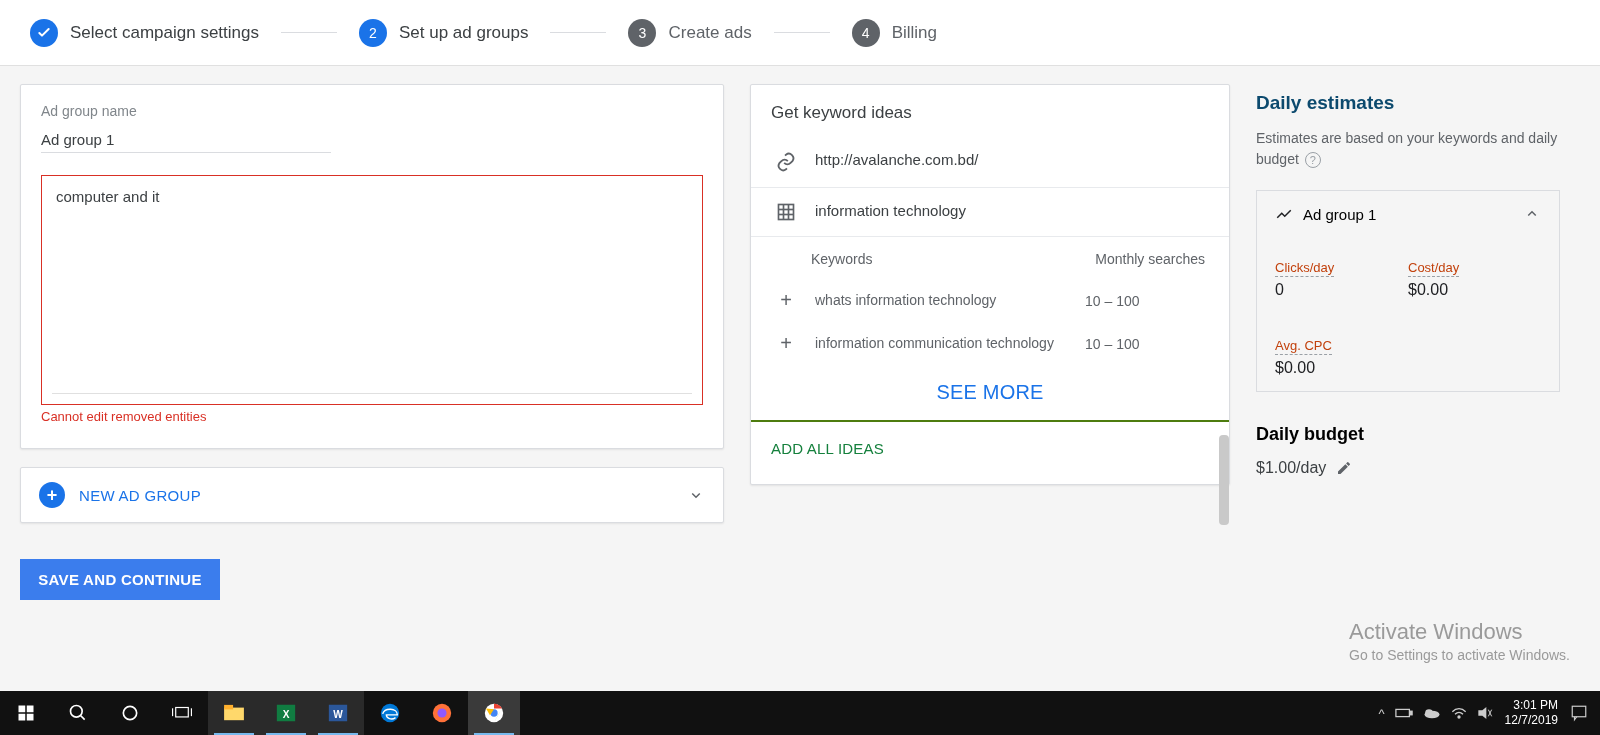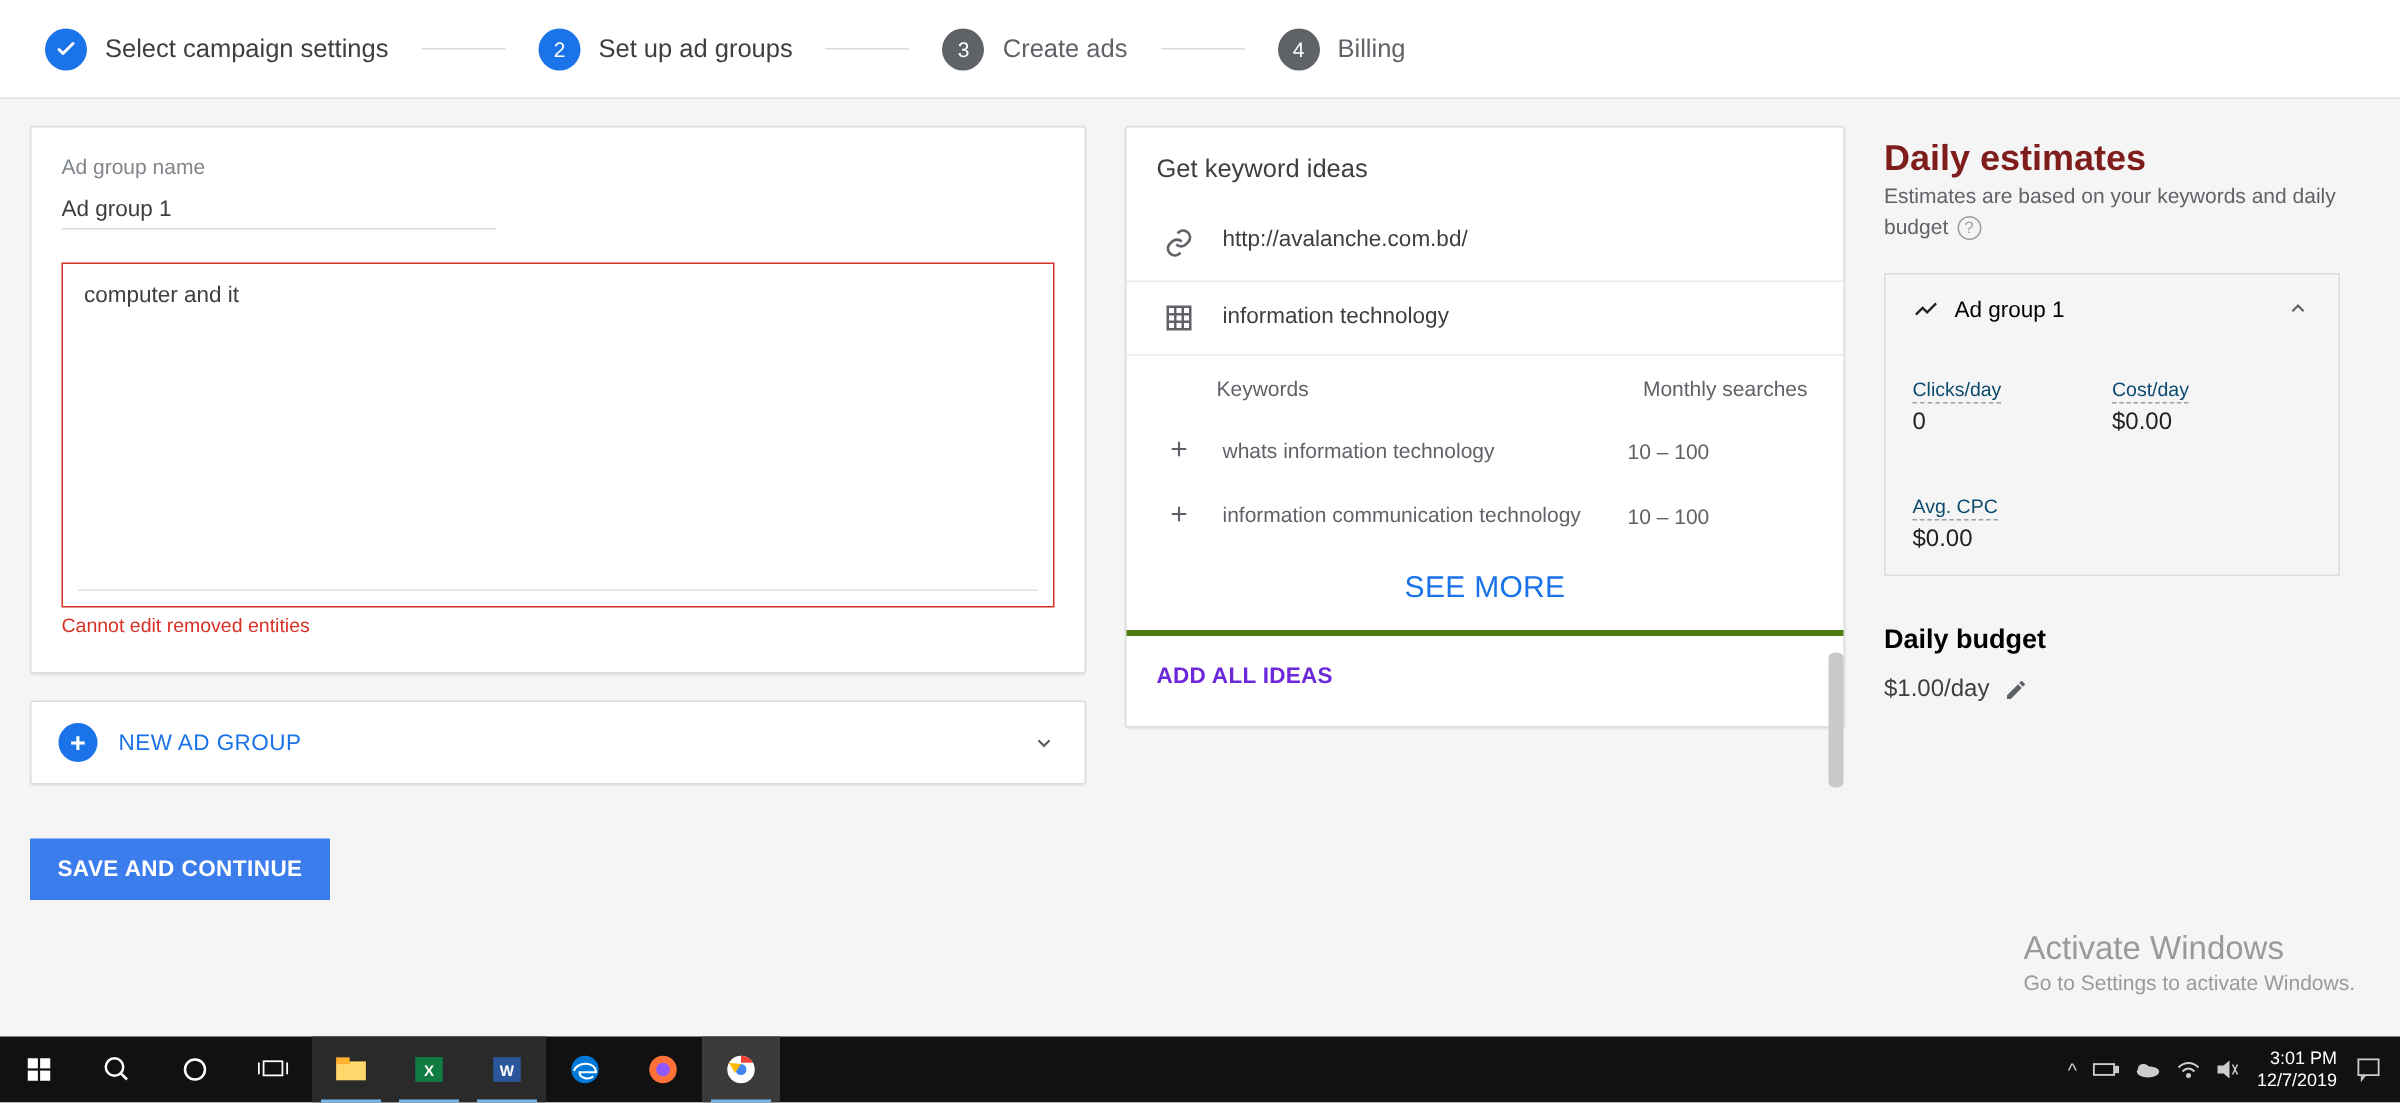--- a/index.html
+++ b/index.html
@@ -47,32 +47,32 @@
 .idea-row:last-of-type { border-bottom: 1px solid #e8eaed; }
 .idea-icon { width: 22px; color: #5f6368; display: flex; justify-content: center; }
 .idea-text { font-size: 15px; color: #3c4043; }
 .kw-head { display: flex; padding: 14px 24px 12px 60px; color: #5f6368; font-size: 14px; justify-content: flex-end; }
 .kw-head .c1 { flex: 1; }
 .kw-row { display: flex; align-items: center; padding: 10px 24px; gap: 18px; }
 .kw-plus { color: #5f6368; font-size: 20px; width: 22px; text-align: center; cursor: pointer; }
 .kw-name { flex: 1; font-size: 14px; color: #5f6368; line-height: 1.35; }
 .kw-val { width: 120px; font-size: 14px; color: #5f6368; }
 .see-more { text-align: center; color: #1a73e8; font-weight: 500; font-size: 20px; padding: 16px; letter-spacing: 0.2px; cursor: pointer; }
-.add-all { border-top: 4px solid #4d7c0f; color: #6d28d9; font-weight: 700; font-size: 15px; padding: 18px 20px; letter-spacing: 0.2px; cursor: pointer; }
+.add-all { border-top: 2px solid #4d7c0f; color: #15803d; font-weight: 400; font-size: 15px; padding: 18px 20px; letter-spacing: 0.2px; cursor: pointer; }
 .mid-scroll { position: absolute; right: 0; top: 350px; width: 10px; height: 90px; background: #c9c9c9; border-radius: 4px; }
 
 
-.right-title { font-size: 24px; font-weight: 600; color: #7f1d1d; margin-top: 8px; }
+.right-title { font-size: 19px; font-weight: 600; color: #0c4a6e; margin-top: 8px; margin-bottom: 14px; }
 .right-sub { font-size: 14px; color: #5f6368; line-height: 1.5; }
 .help-ic { display: inline-flex; width: 16px; height: 16px; border: 1px solid #9aa0a6; border-radius: 50%; align-items: center; justify-content: center; font-size: 11px; color: #9aa0a6; margin-left: 2px; vertical-align: middle; }
 .est-card { border: 1px solid #dadce0; margin-top: 20px; padding: 14px 18px; }
 .est-head { display: flex; align-items: center; justify-content: space-between; margin-bottom: 12px; }
 .est-head-left { display: flex; align-items: center; gap: 10px; font-size: 15px; }
 .est-grid { display: grid; grid-template-columns: 1fr 1fr; row-gap: 14px; }
-.est-label { font-size: 13px; color: #0c4a6e; border-bottom: 1px dashed #9aa0a6; display: inline-block; padding-bottom: 1px; margin-top: 25px; }
+.est-label { font-size: 13px; color: #c2410c; border-bottom: 1px dashed #9aa0a6; display: inline-block; padding-bottom: 1px; margin-top: 25px; }
 .est-val { font-size: 16px; color: #202124; margin-top: 4px; }
 .budget-title { font-size: 18px; font-weight: 600; margin-top: 32px; margin-bottom: 14px; color: #000000; }
 .budget-row { display: flex; align-items: center; gap: 10px; font-size: 16px; color: #3c4043; }
 .pencil { color: #5f6368; cursor: pointer; }
 
 .activate { position: absolute; bottom: 72px; right: 30px; text-align: left; color: #9a9a9a; }
 .activate .t1 { font-size: 22px; }
 .activate .t2 { font-size: 14px; margin-top: 2px; }
 
 

